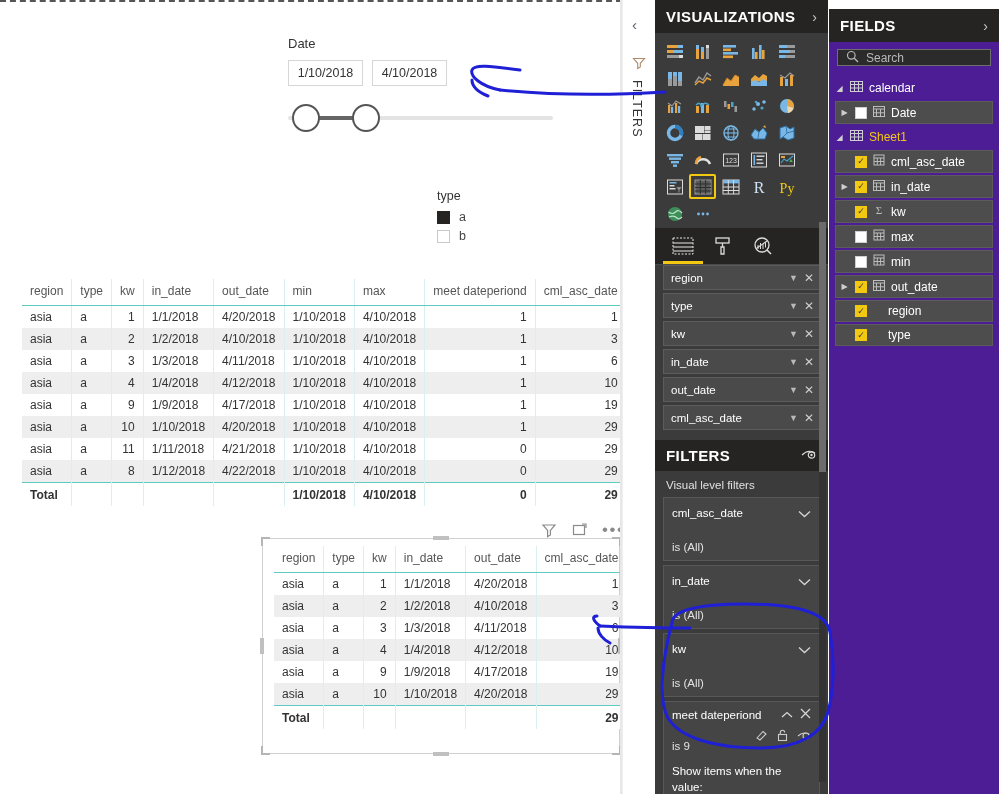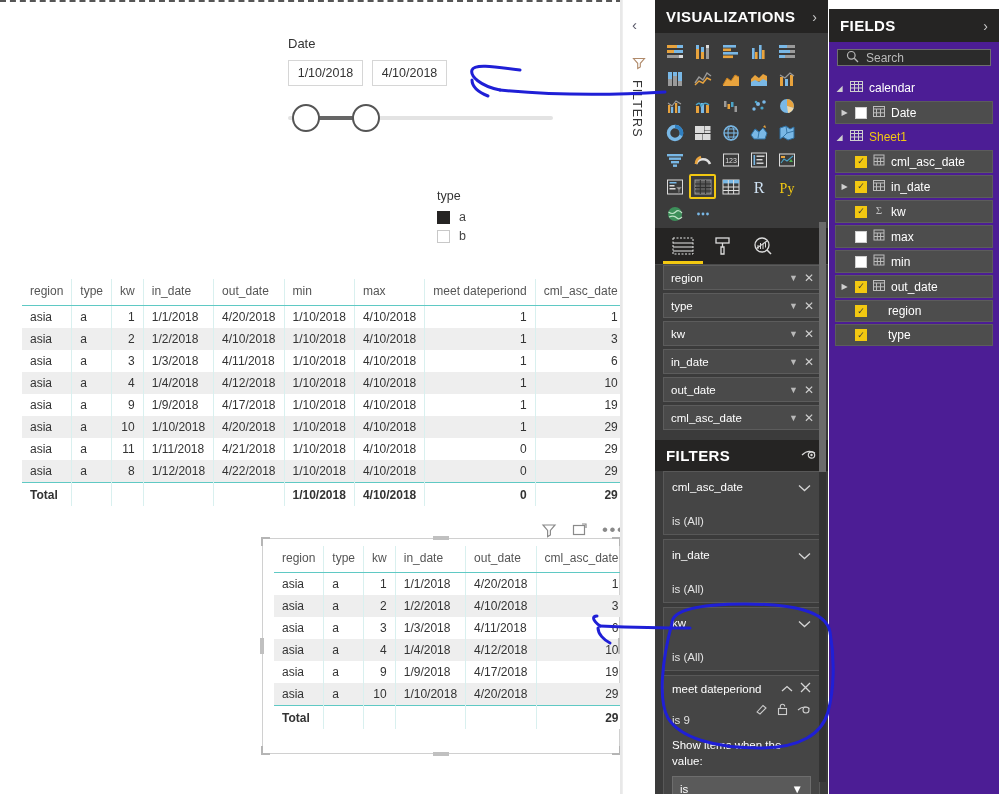--- a/index.html
+++ b/index.html
@@ -803,20 +803,21 @@
     <div class="filters-header">
       <span class="pane-title">FILTERS</span>
       <span>
         <svg width="16" height="13" viewBox="0 0 16 13">
           <path d="M1 7 q6 -6 13 -2" fill="none" stroke="#d8d8d8" stroke-width="1.2"></path>
           <circle cx="10.5" cy="7" r="3.2" fill="none" stroke="#d8d8d8" stroke-width="1.2"></circle>
           <circle cx="10.5" cy="7" r="1.2" fill="#d8d8d8"></circle>
         </svg>
       </span>
     </div>
+    <div class="filters-sub">Visual level filters</div>
 
     <div id="filter-cards">
         <div class="filter-card">
           <div class="fc-top">
       <span class="fc-name">cml_asc_date</span>
       <span>
         <svg width="13" height="8" viewBox="0 0 13 8">
                 <path d="M1 1.5 L6.5 6.5 L12 1.5" fill="none" stroke="#d5d5d5" stroke-width="1.3"></path>
               </svg>
       </span>

